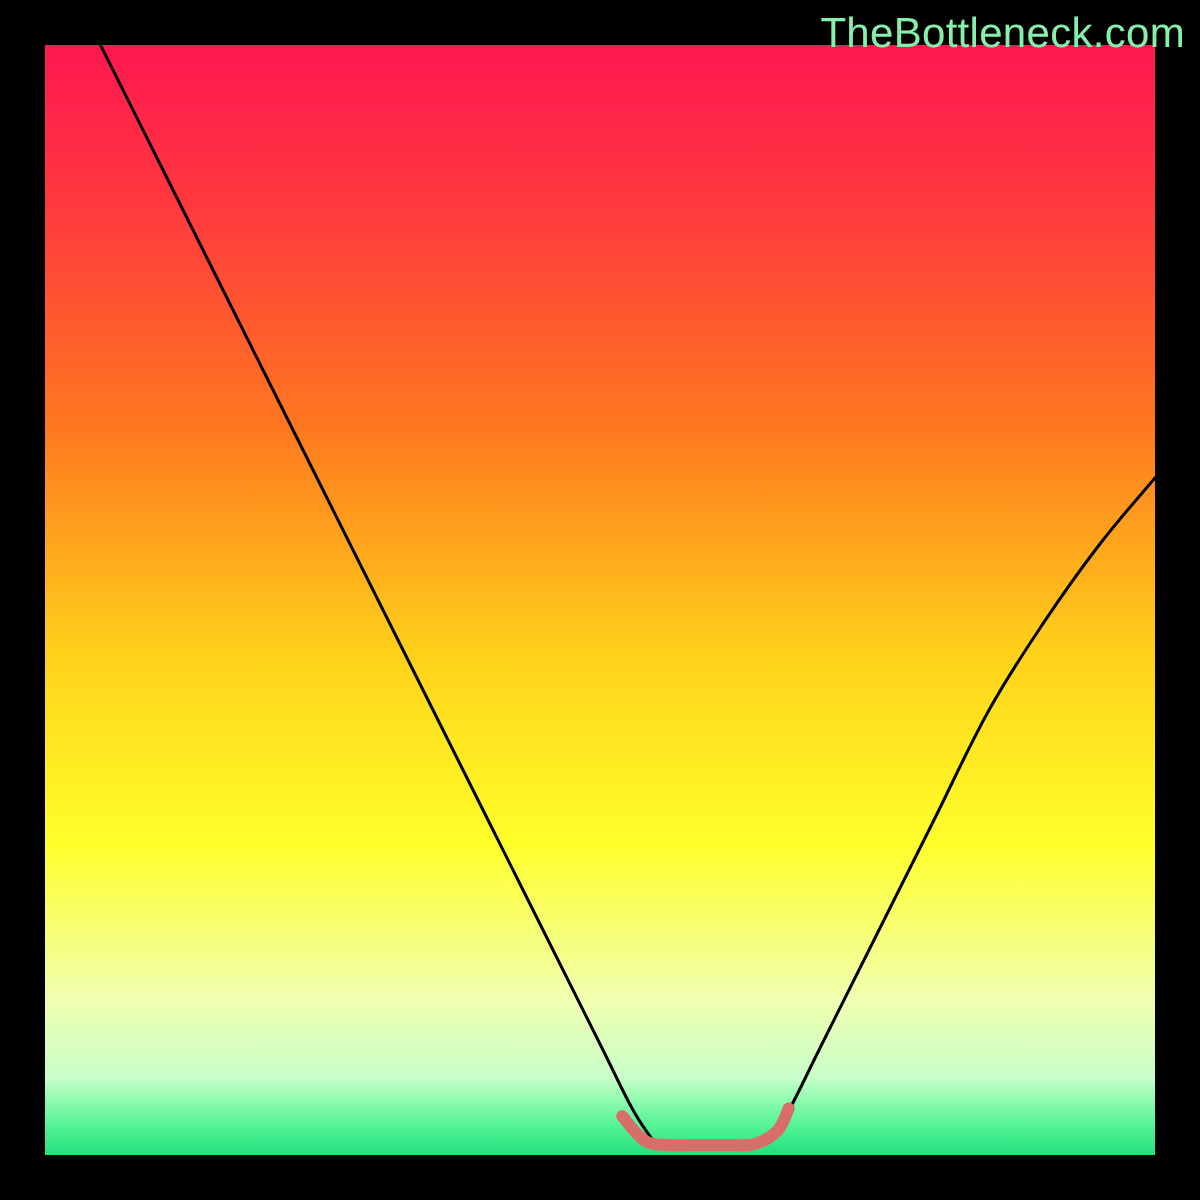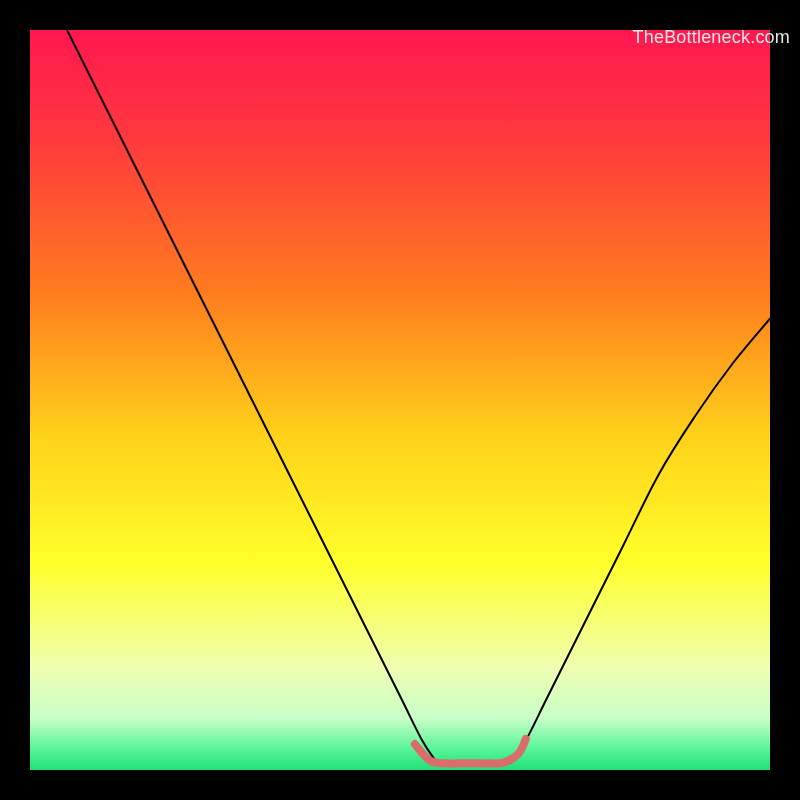--- a/index.html
+++ b/index.html
@@ -8,26 +8,25 @@
     width: 800px;
     height: 800px;
     background: #000;
     position: relative;
     font-family: Arial, Helvetica, sans-serif;
   }
   .watermark {
     position: absolute;
     top: 6px;
     right: 10px;
-    color: #e5e5e5;
-    font-size: 18px;
+    color: #86efac;
+    font-size: 28px;
     font-weight: 500;
     z-index: 10;
     letter-spacing: 0.2px;
-    margin-top: 21px;
   }
   .frame {
     position: absolute;
     top: 30px;
     left: 30px;
     width: 740px;
     height: 740px;
     overflow: hidden;
   }
   svg {

